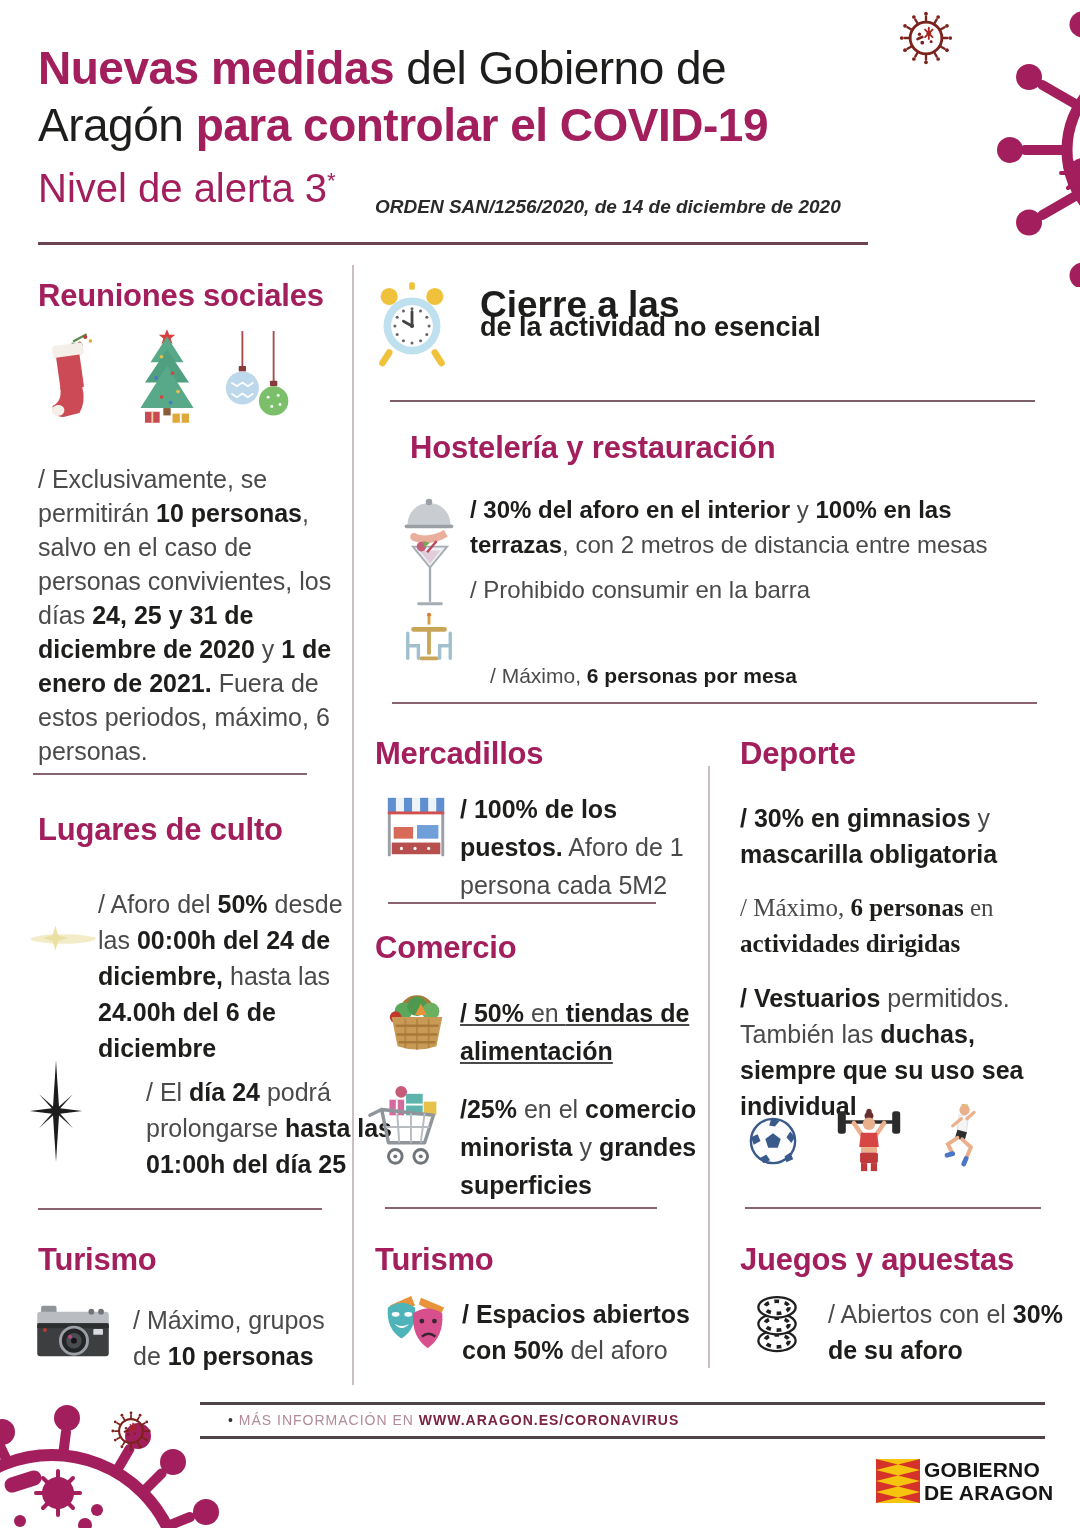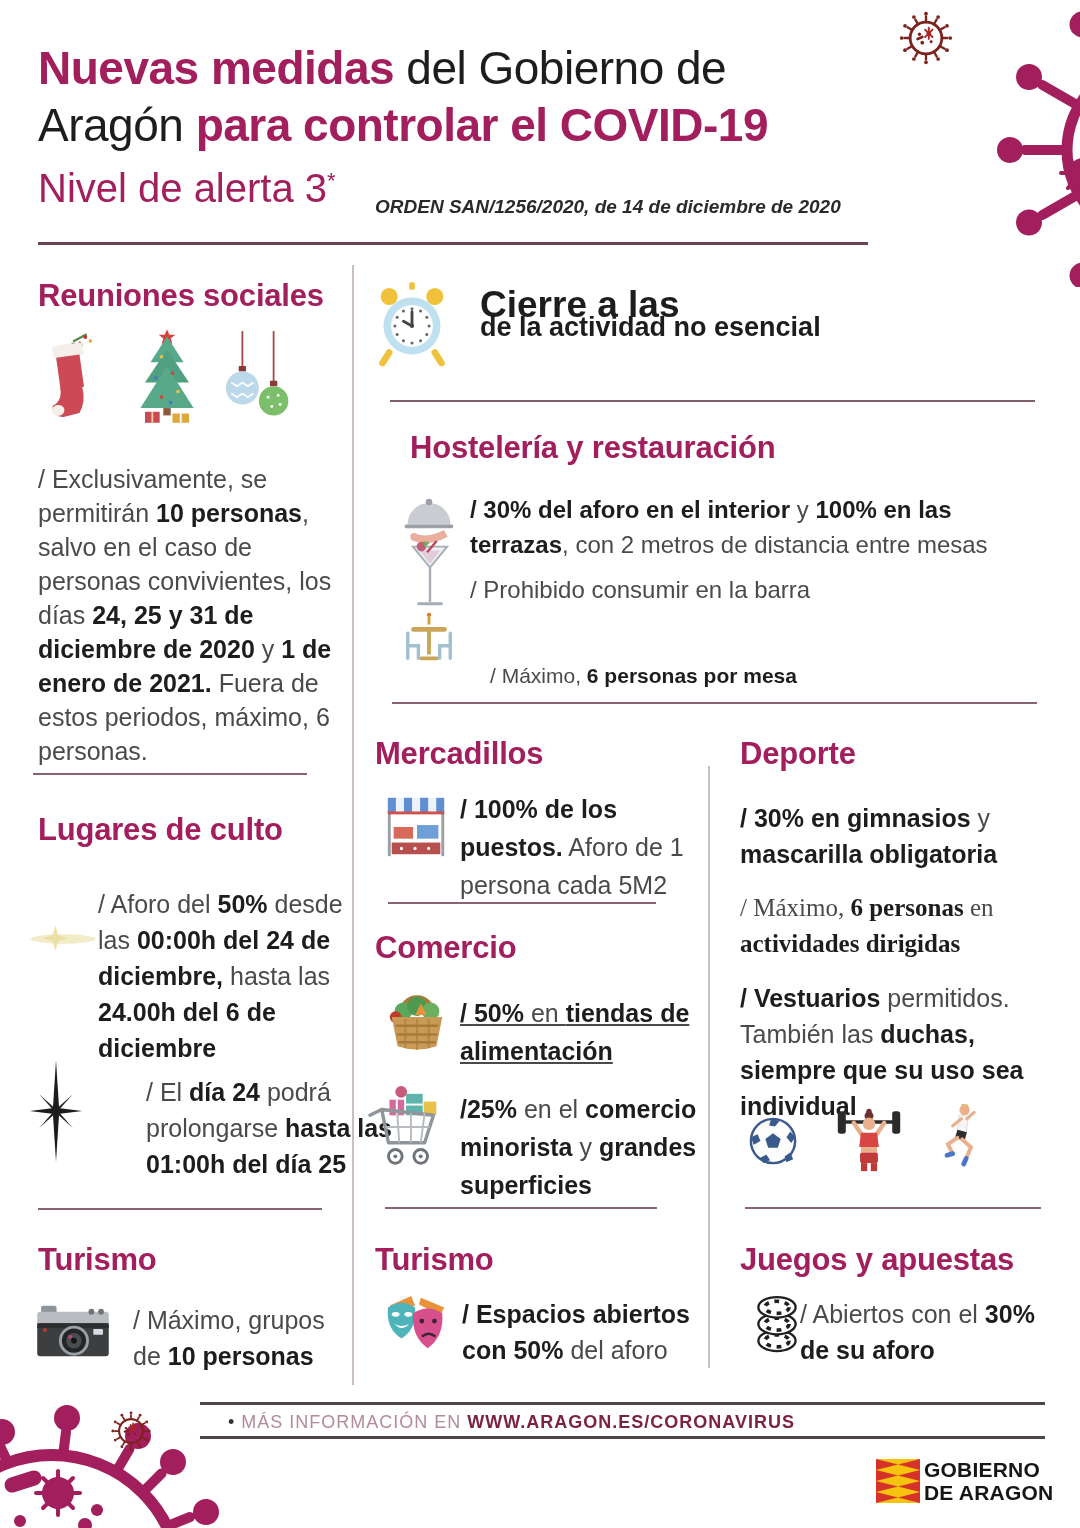--- a/index.html
+++ b/index.html
@@ -11,21 +11,21 @@
   .runs{font-size:25px;line-height:36px;color:var(--reg);}
   .runs .b{font-weight:700;color:var(--dark);}
   .hr{position:absolute;height:2px;background:var(--div);}
   .vr{position:absolute;width:2px;background:#c9bfc3;}
   .t-accent{color:var(--accent);font-weight:700;}
   .t-dark{color:var(--dark);font-weight:400;}
   .title{font-size:46px;line-height:57px;letter-spacing:-.5px;}
   .alert{font-size:40px;color:var(--accent);font-weight:400;}
   .order{font-size:19px;font-style:italic;font-weight:700;color:#2a2a2a;}
   .closure-row{display:flex;align-items:baseline;gap:14px;}
-  .footer-info{font-size:18px;letter-spacing:1px;}
+  .footer-info{font-size:14px;letter-spacing:1px;}
   .footer-info .pre{color:#b28b98;font-weight:400;}
   .footer-info .url{color:#7c2342;font-weight:700;}
   .logo-text{font-size:21px;line-height:23px;font-weight:700;color:#161616;letter-spacing:.2px;}
 </style>
 </head>
 <body>
 
 <svg width="0" height="0" style="position:absolute">
   <symbol id="sym-small-virus" viewBox="0 0 60 60">
     <g stroke="#7b231c" fill="none" stroke-width="2.5" stroke-linecap="round">
@@ -423,21 +423,21 @@
 <svg class="abs" style="left:750px;top:1292px;" width="54" height="66" viewBox="0 0 58 70">
   <g>
     <ellipse cx="29" cy="52" rx="20" ry="11" fill="#fff" stroke="#1f1f1f" stroke-width="2.5"></ellipse>
     <ellipse cx="29" cy="52" rx="13" ry="6.5" fill="none" stroke="#1f1f1f" stroke-width="4" stroke-dasharray="5 6"></ellipse>
     <ellipse cx="29" cy="34" rx="20" ry="11" fill="#fff" stroke="#1f1f1f" stroke-width="2.5"></ellipse>
     <ellipse cx="29" cy="34" rx="13" ry="6.5" fill="none" stroke="#1f1f1f" stroke-width="4" stroke-dasharray="5 6"></ellipse>
     <ellipse cx="29" cy="16" rx="20" ry="11" fill="#fff" stroke="#1f1f1f" stroke-width="2.5"></ellipse>
     <ellipse cx="29" cy="16" rx="13" ry="6.5" fill="none" stroke="#1f1f1f" stroke-width="4" stroke-dasharray="5 6"></ellipse>
   </g>
 </svg>
-<div class="abs runs" style="left:800px;top:1296px;width:240px;"><span>/ Abiertos con el </span><span class="b">30% de su aforo</span></div>
+<div class="abs runs" style="left:828px;top:1296px;width:240px;"><span>/ Abiertos con el </span><span class="b">30% de su aforo</span></div>
 
 <div class="hr" style="left:200px;top:1402px;width:845px;height:3px;background:#4f4449;"></div>
 <div class="abs footer-info" style="left:228px;top:1412px;">
   <span style="color:#333;">•</span>
   <span class="pre">MÁS INFORMACIÓN EN</span>
   <span class="url">WWW.ARAGON.ES/CORONAVIRUS</span>
 </div>
 <div class="hr" style="left:200px;top:1436px;width:845px;height:3px;background:#4f4449;"></div>
 
 <svg class="abs" style="left:0;top:1388px;" width="235" height="140" viewBox="0 0 235 140">

